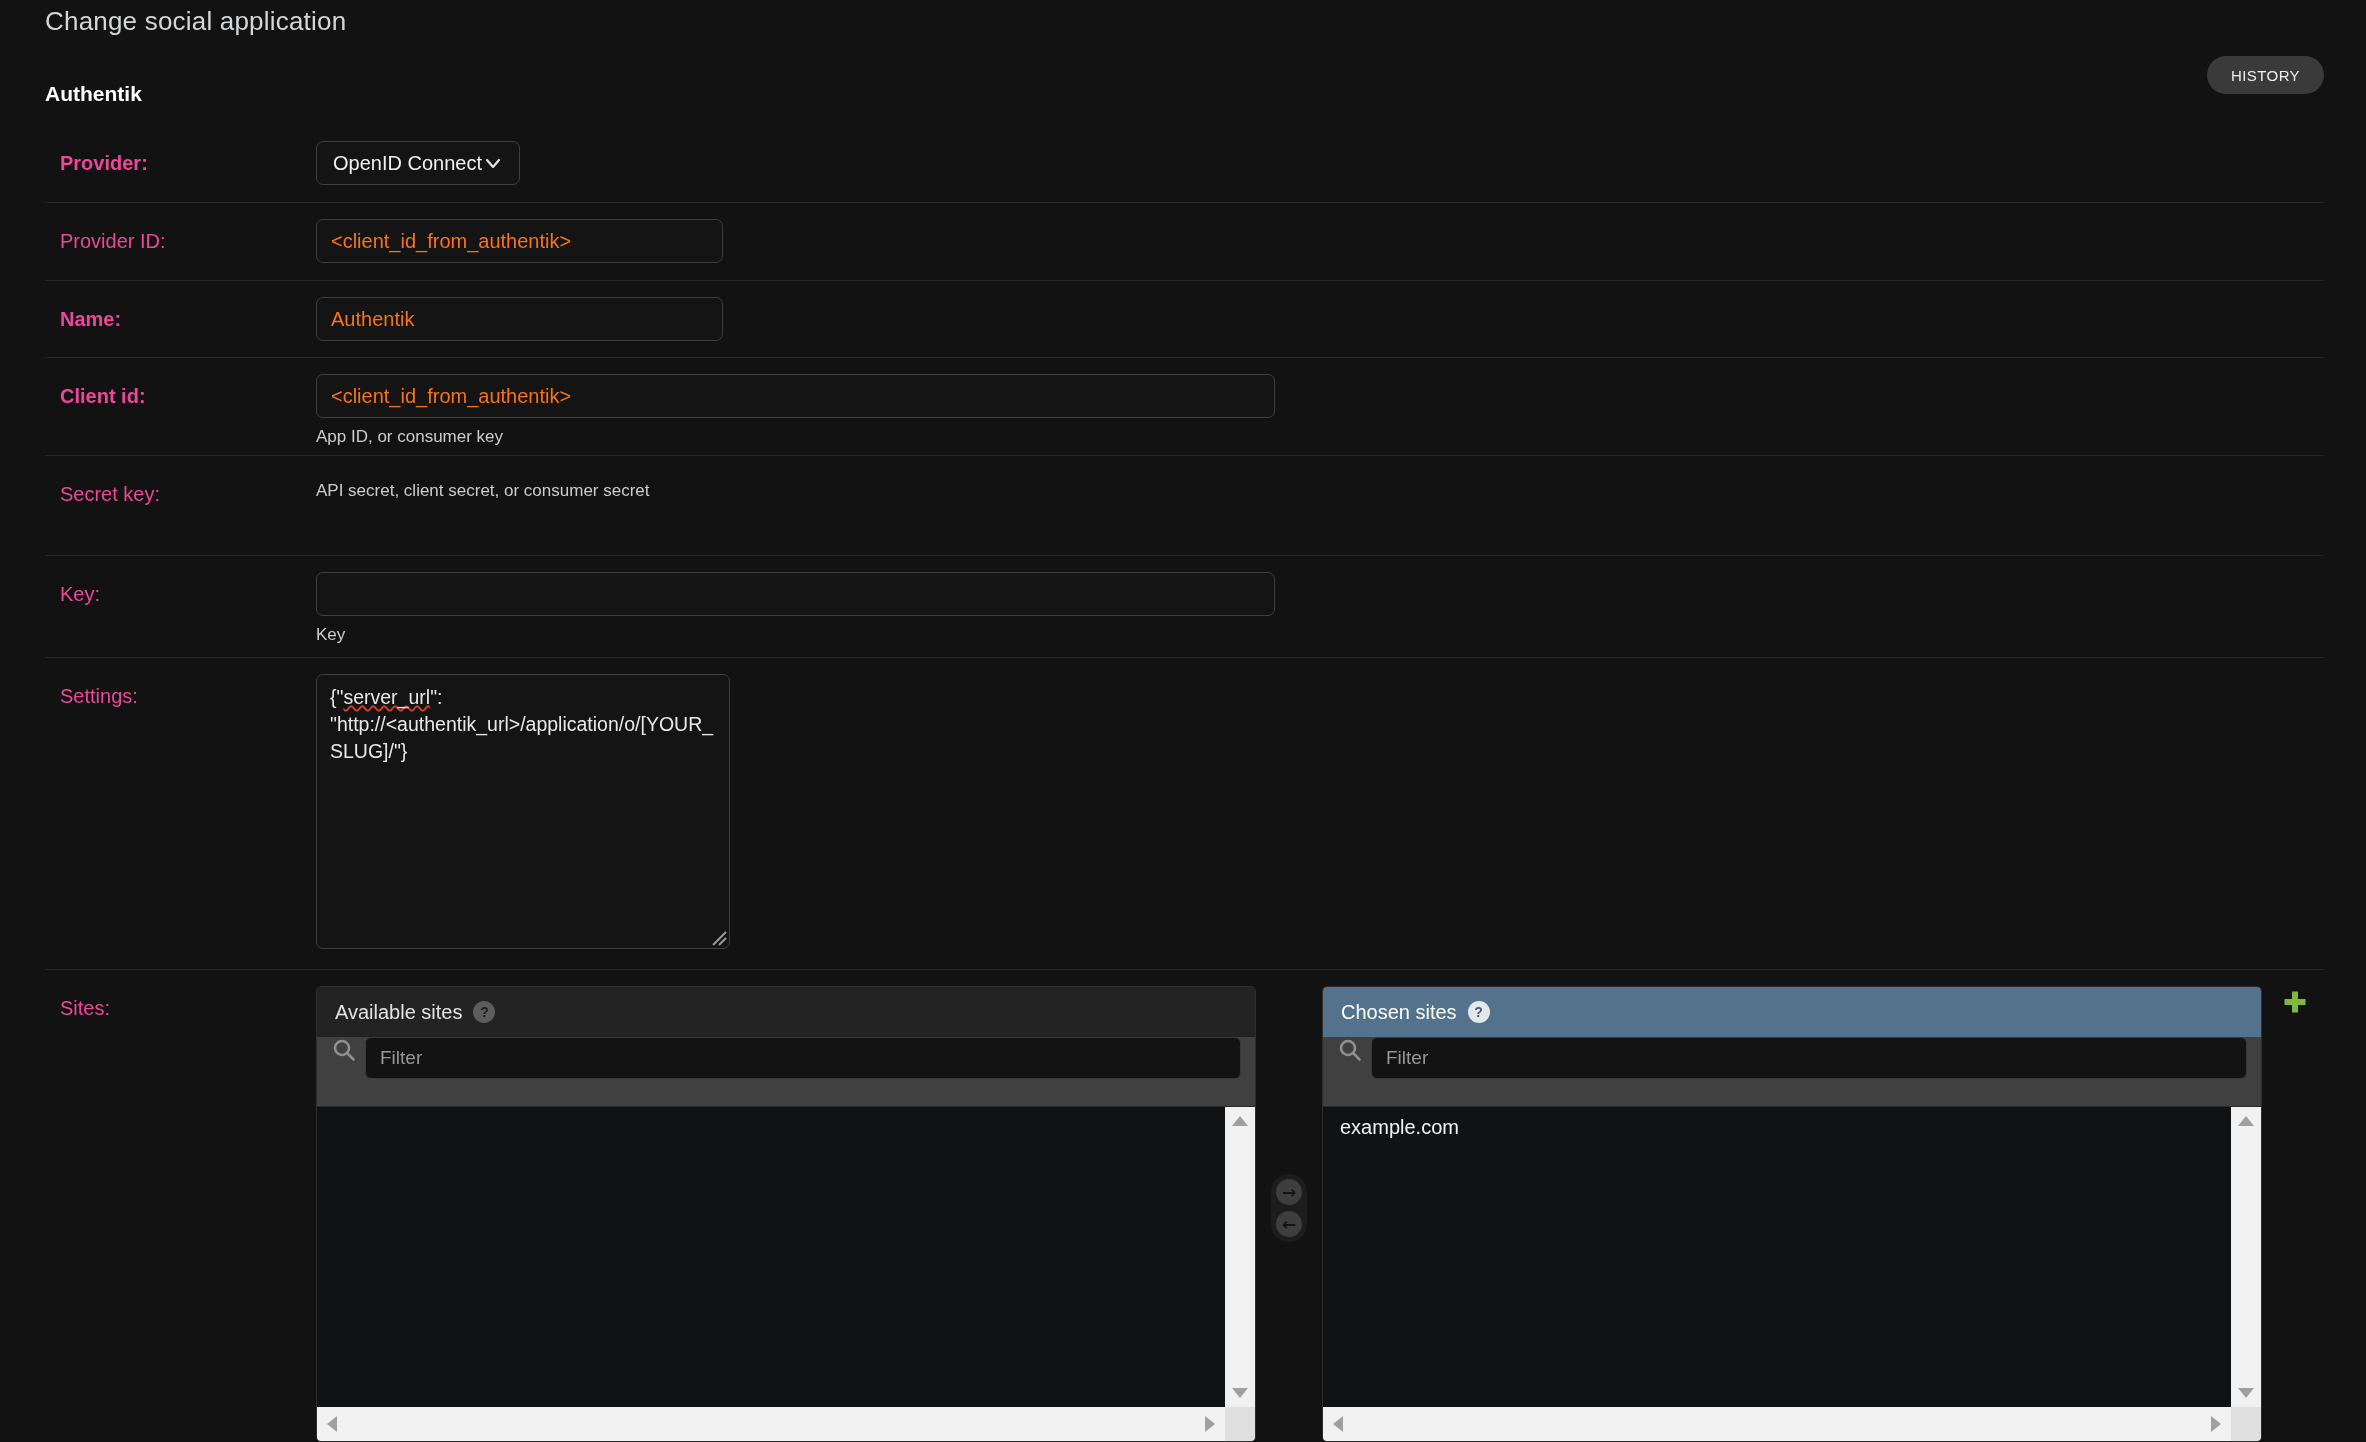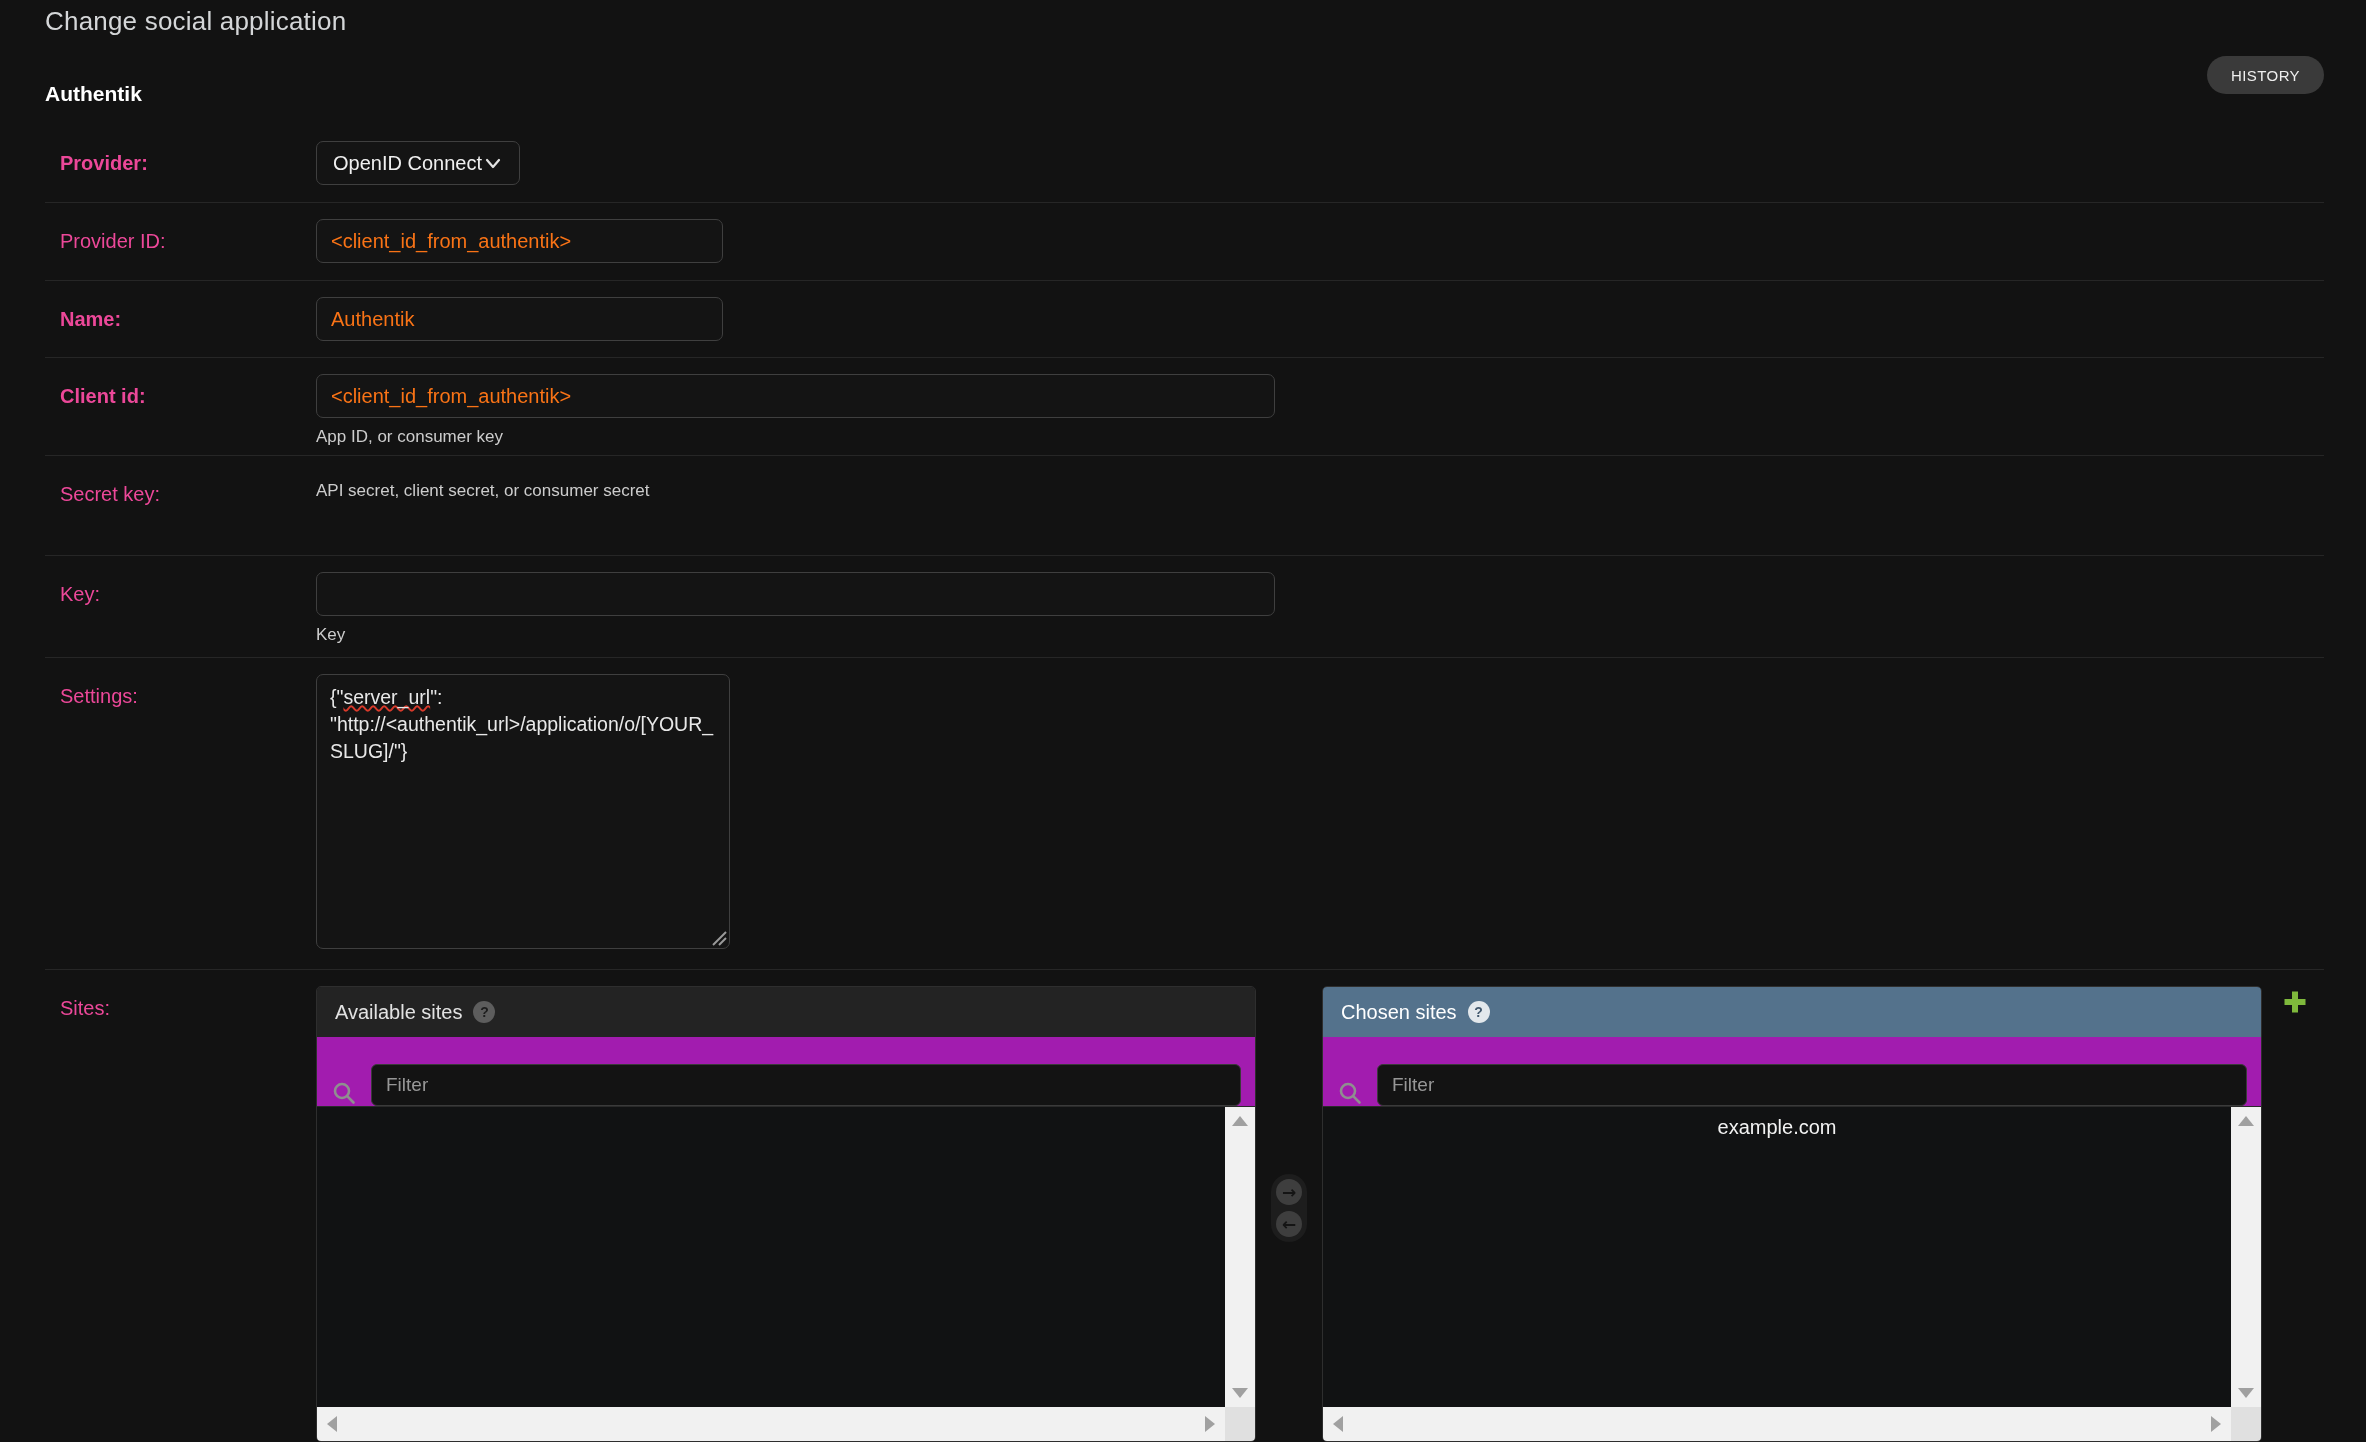--- a/index.html
+++ b/index.html
@@ -85,33 +85,33 @@
   .panel-header.avail { background:#232323; color:#e2e2e2; }
   .panel-header.chosen { background:#54728c; color:#ffffff; }
   .help-icon {
     width:22px; height:22px; border-radius:50%;
     display:flex; align-items:center; justify-content:center;
     font-size:14px; font-weight:700; flex:0 0 22px;
   }
   .help-icon.gray { background:#5d5d5d; color:#1d1d1d; }
   .help-icon.light { background:#e3e8ec; color:#42586d; }
   .filter-row {
-    height:70px; flex:0 0 70px; background:#a21caf; border-bottom:1px solid #2a2a2a;
-    display:flex; align-items:flex-end; gap:14px; padding:0 14px;
+    height:70px; flex:0 0 70px; background:#404040; border-bottom:1px solid #2a2a2a;
+    display:flex; align-items:flex-start; gap:8px; padding:0 14px;
   }
   .search-icon { width:26px; height:26px; flex:0 0 26px; display:block; }
   .filter-input {
     flex:1; height:42px; background:#131313; border:1px solid #3a3a3a; border-radius:6px;
     color:#e8e8e8; font-size:19px; padding:0 14px; outline:none;
     font-family:"Liberation Sans", sans-serif;
   }
   .filter-input::placeholder { color:#979797; }
   .list-area { position:relative; flex:1; background:#111213; overflow:hidden; }
   .list-items { position:absolute; left:0; top:0; right:30px; }
-  .list-item { padding:9px 17px; font-size:20px; color:#f2f2f2; cursor:pointer;text-align:center; }
+  .list-item { padding:9px 17px; font-size:20px; color:#f2f2f2; cursor:pointer; }
   
   .vscroll {
     position:absolute; top:0; right:0; width:30px; bottom:0; background:#f1f1f1;
     display:flex; flex-direction:column; justify-content:space-between; align-items:center;
     padding:9px 0; cursor:pointer;
   }
   .hscroll-row { height:34px; flex:0 0 34px; display:flex; }
   .hscroll {
     flex:1; background:#f1f1f1; display:flex; align-items:center;
     justify-content:space-between; padding:0 10px; cursor:pointer;

